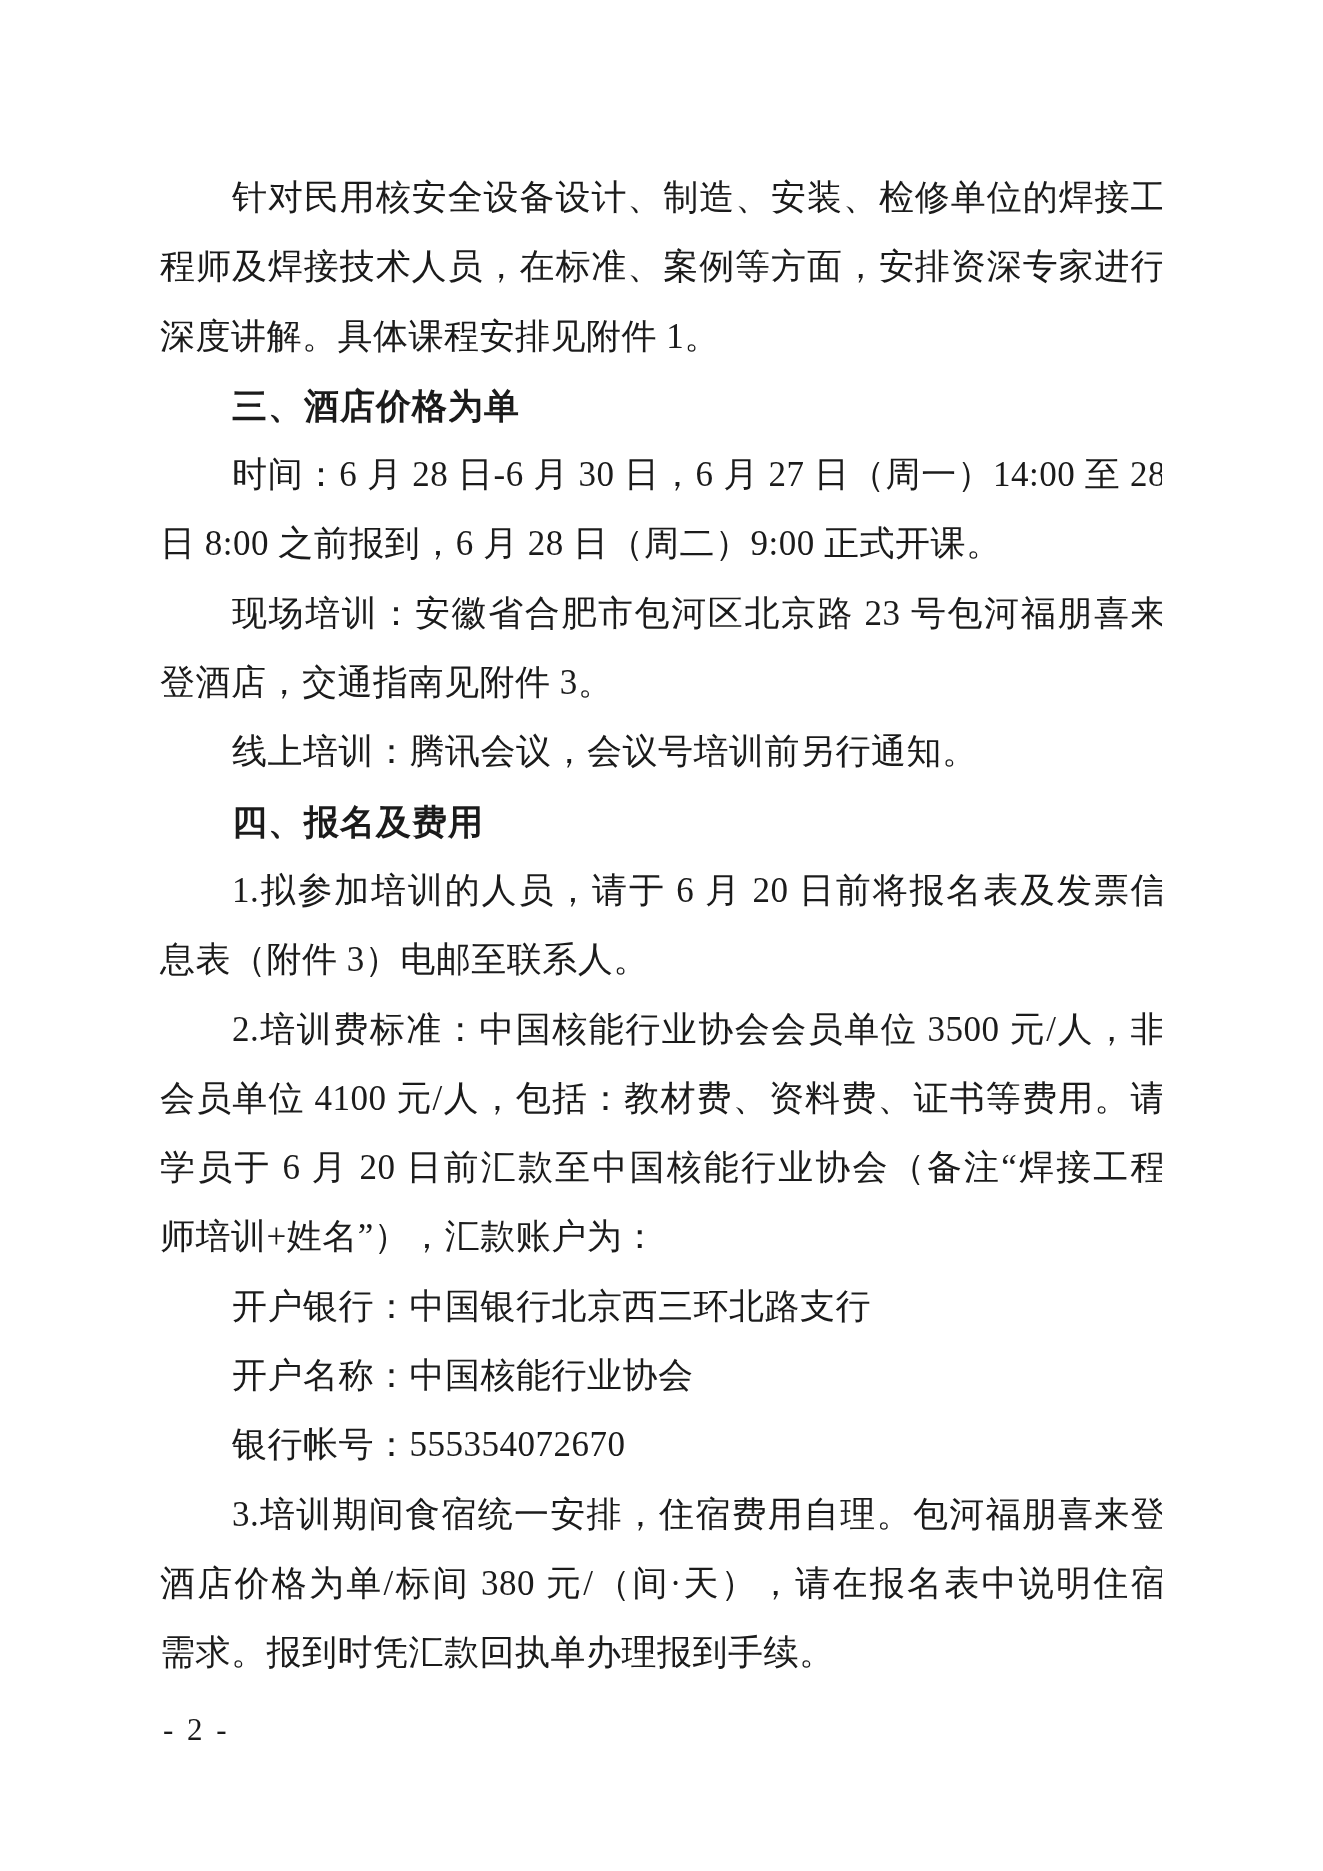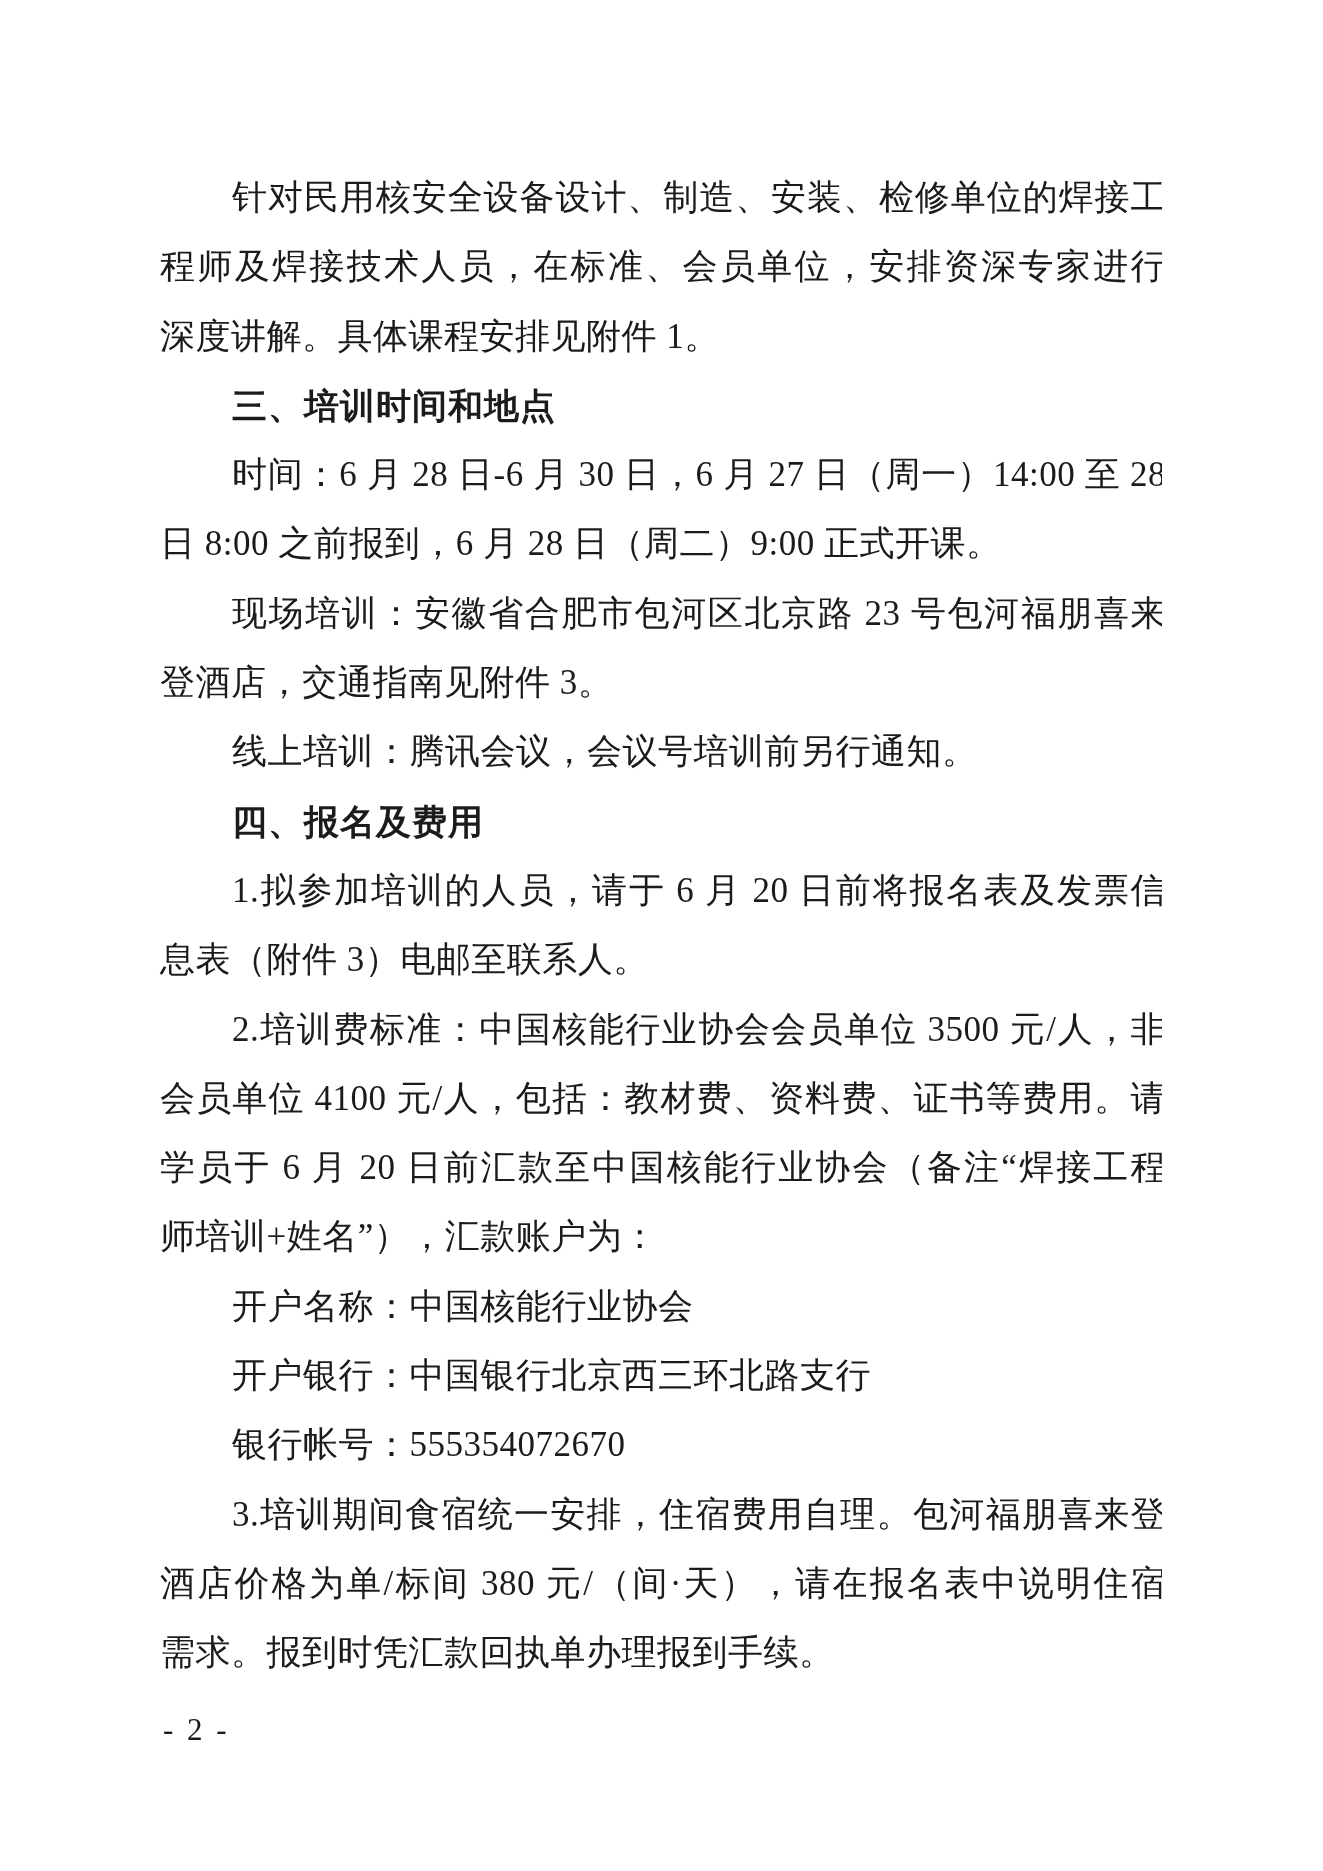--- a/index.html
+++ b/index.html
@@ -52,36 +52,36 @@
     font-family: "Liberation Serif", "DejaVu Serif", serif;
     color: #1b1b1b;
   }
 </style>
 </head>
 <body>
 
 <div class="page">
   <div class="text-block">
     <div class="line indent justify">针对民用核安全设备设计、制造、安装、检修单位的焊接工</div>
-    <div class="line justify">程师及焊接技术人员，在标准、会员单位，安排资深专家进行</div>
+    <div class="line justify">程师及焊接技术人员，在标准、案例等方面，安排资深专家进行</div>
     <div class="line">深度讲解。具体课程安排见附件 1。</div>
-    <div class="line indent heading">三、培训时间和地点</div>
+    <div class="line indent heading">三、酒店价格为单</div>
     <div class="line indent justify">时间：6 月 28 日-6 月 30 日，6 月 27 日（周一）14:00 至 28</div>
     <div class="line">日 8:00 之前报到，6 月 28 日（周二）9:00 正式开课。</div>
     <div class="line indent justify">现场培训：安徽省合肥市包河区北京路 23 号包河福朋喜来</div>
     <div class="line">登酒店，交通指南见附件 3。</div>
     <div class="line indent">线上培训：腾讯会议，会议号培训前另行通知。</div>
     <div class="line indent heading">四、报名及费用</div>
     <div class="line indent justify">1.拟参加培训的人员，请于 6 月 20 日前将报名表及发票信</div>
     <div class="line">息表（附件 3）电邮至联系人。</div>
     <div class="line indent justify">2.培训费标准：中国核能行业协会会员单位 3500 元/人，非</div>
     <div class="line justify">会员单位 4100 元/人，包括：教材费、资料费、证书等费用。请</div>
     <div class="line justify">学员于 6 月 20 日前汇款至中国核能行业协会（备注“焊接工程</div>
     <div class="line">师培训+姓名”），汇款账户为：</div>
+    <div class="line indent">开户银行：中国银行北京西三环北路支行</div>
     <div class="line indent">开户名称：中国核能行业协会</div>
-    <div class="line indent">开户银行：中国银行北京西三环北路支行</div>
     <div class="line indent">银行帐号：555354072670</div>
     <div class="line indent justify">3.培训期间食宿统一安排，住宿费用自理。包河福朋喜来登</div>
     <div class="line justify">酒店价格为单/标间 380 元/（间·天），请在报名表中说明住宿</div>
     <div class="line">需求。报到时凭汇款回执单办理报到手续。</div>
   </div>
   <div class="footer">- 2 -</div>
 </div>
 
 </body></html>

